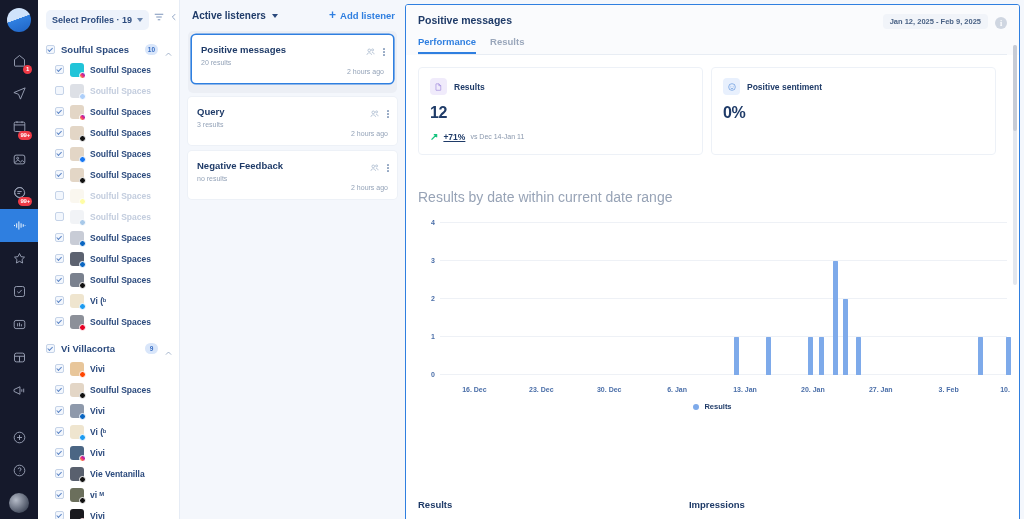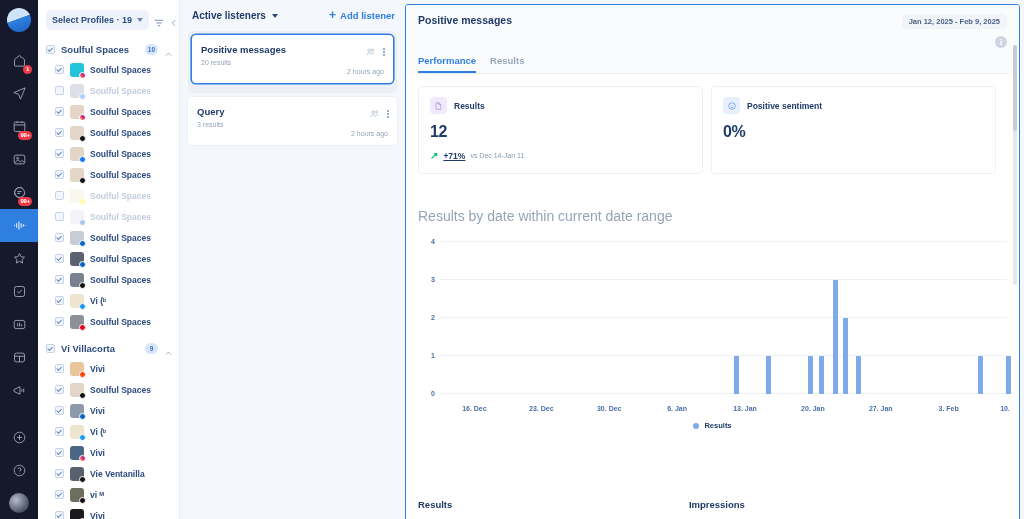--- a/index.html
+++ b/index.html
@@ -38,21 +38,21 @@
     display: flex; flex-direction: column; align-items: center; }
   .rail-avatar { width: 20px; height: 20px; border-radius: 50%;
     background: radial-gradient(circle at 35% 35%, #b6bcc9, #4b5364 70%, #2a3040);
     margin-top: 6px; }
 
   
   .profiles {
     width: 142px; flex: 0 0 142px; background: #ffffff; height: 519px;
     border-right: 1px solid #e6ecf5; position: relative; overflow: hidden;
   }
-  .profiles-head { display: flex; align-items: flex-end; padding: 10px 6px 6px 8px; gap: 4px; }
+  .profiles-head { display: flex; align-items: flex-start; padding: 10px 6px 6px 8px; gap: 4px; }
   .select-profiles {
     background: #eef3fb; border-radius: 5px; height: 20px;
     display: flex; align-items: center; gap: 5px; padding: 0 6px;
     font-size: 9px; color: #2b4a7d; font-weight: bold; cursor: pointer; white-space: nowrap;
   }
   .caret { width:0;height:0;border-left:3px solid transparent;border-right:3px solid transparent;
     border-top:4px solid #6b86ad; }
   .ico-btn { width: 14px; height: 14px; display:flex;align-items:center;justify-content:center;cursor:pointer; }
   .ico-btn svg { stroke:#5b78a8; fill:none; stroke-width:1.6; }
 
@@ -104,21 +104,21 @@
 
   
   .main {
     flex: 1; height: 519px; background: #fff; margin: 4px 4px 8px 0;
     border: 1.6px solid #2f7fe0; border-radius: 3px; position: relative; overflow: hidden;
     display: flex; flex-direction: column;
   }
   .main-head { padding: 9px 12px 0 12px; background:#fafbfd; }
   .main-title-row { display:flex; align-items:flex-start; }
   .main-title { font-size: 10.5px; font-weight:bold; color:#1f3b68; }
-  .date-chip { margin-left:auto; display:flex; align-items:flex-end; gap:7px;flex-direction:column; }
+  .date-chip { margin-left:auto; display:flex; align-items:flex-end; gap:7px; }
   .date-pill { background:#f1f4f9; border-radius:4px; padding:3px 7px; font-size:7.5px;
     color:#4b6em; color:#4a6285; font-weight:bold; white-space:nowrap; }
   .info-ico { width:12px;height:12px;border-radius:50%;background:#cfd6e1;color:#fff;
     font-size:8px;font-weight:bold;display:flex;align-items:center;justify-content:center;
     font-family:"Liberation Serif",serif; }
   .tabs { display:flex; gap:14px; margin-top:7px; border-bottom:1px solid #e8edf4; }
   .tab { font-size:9.5px; padding-bottom:5px; color:#9aa7bb; cursor:pointer; font-weight:bold; }
   .tab.act { color:#2f7fe0; border-bottom:2px solid #2f7fe0; }
 
   .kpis { display:flex; gap:0; padding:12px 12px 0 12px; }
@@ -507,20 +507,40 @@
                 </svg></span>
               <span class="kebab">
                 <i></i>
                 <i></i>
                 <i></i>
               </span>
             </div>
             <div class="card-time">2 hours ago</div>
           </div>
         </div>
+        <div class="card-wrap">
+          <div class="card">
+            <div class="card-name">Negative Feedback</div>
+            <div class="card-sub">no results</div>
+            <div class="card-icons">
+              <span><svg width="11" height="10" viewBox="0 0 24 24">
+                  <circle cx="9" cy="8" r="3.2"></circle>
+                  <path d="M3.5 19c0-3 2.5-5 5.5-5s5.5 2 5.5 5"></path>
+                  <circle cx="17" cy="7" r="2.4"></circle>
+                  <path d="M15.5 13.2c2.6-.5 5 1.3 5 4.3"></path>
+                </svg></span>
+              <span class="kebab">
+                <i></i>
+                <i></i>
+                <i></i>
+              </span>
+            </div>
+            <div class="card-time">2 hours ago</div>
+          </div>
+        </div>
       </div>
   </div>
 
   <div class="main">
     <div class="main-head">
       <div class="main-title-row">
         <span class="main-title">Positive messages</span>
         <span class="date-chip">
           <span class="date-pill">Jan 12, 2025 - Feb 9, 2025</span>
           <span class="info-ico">i</span>

